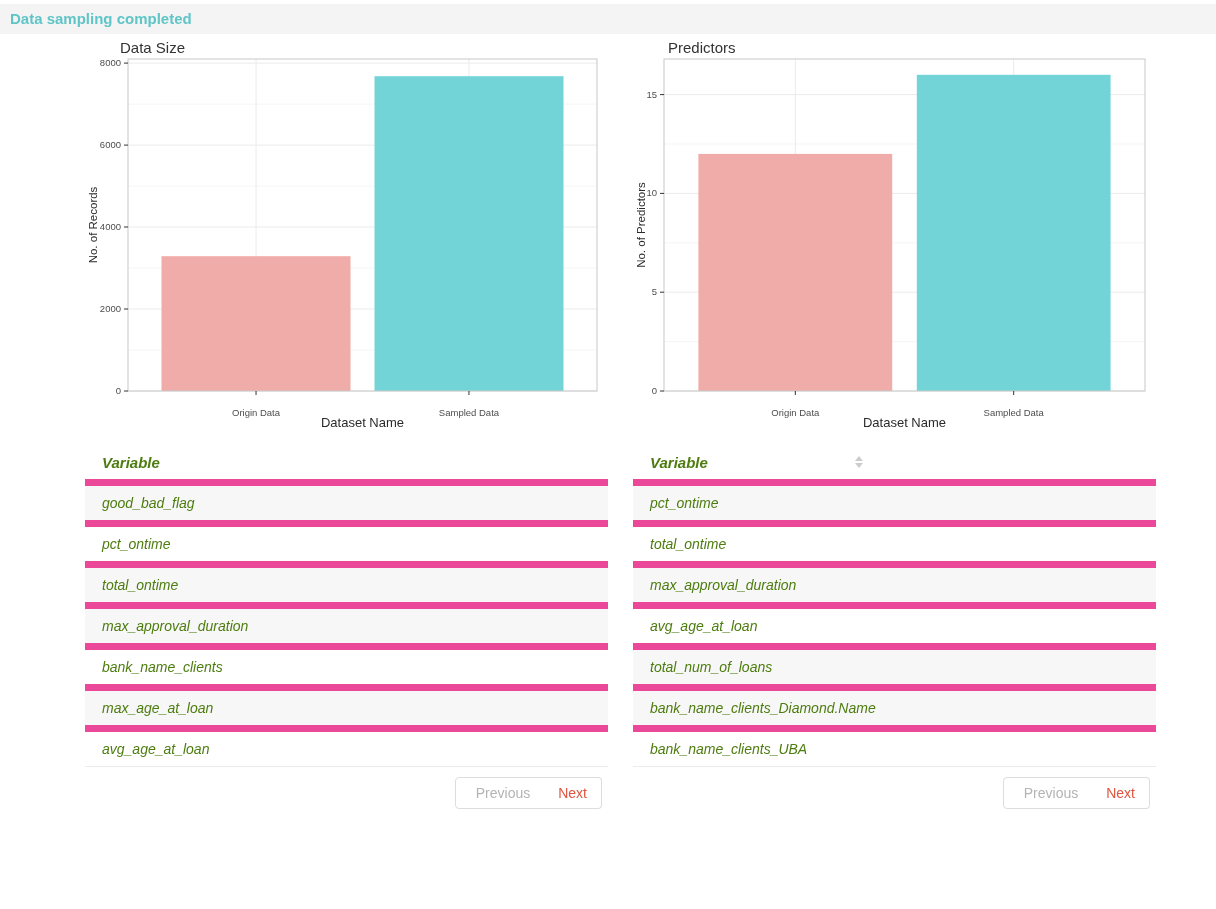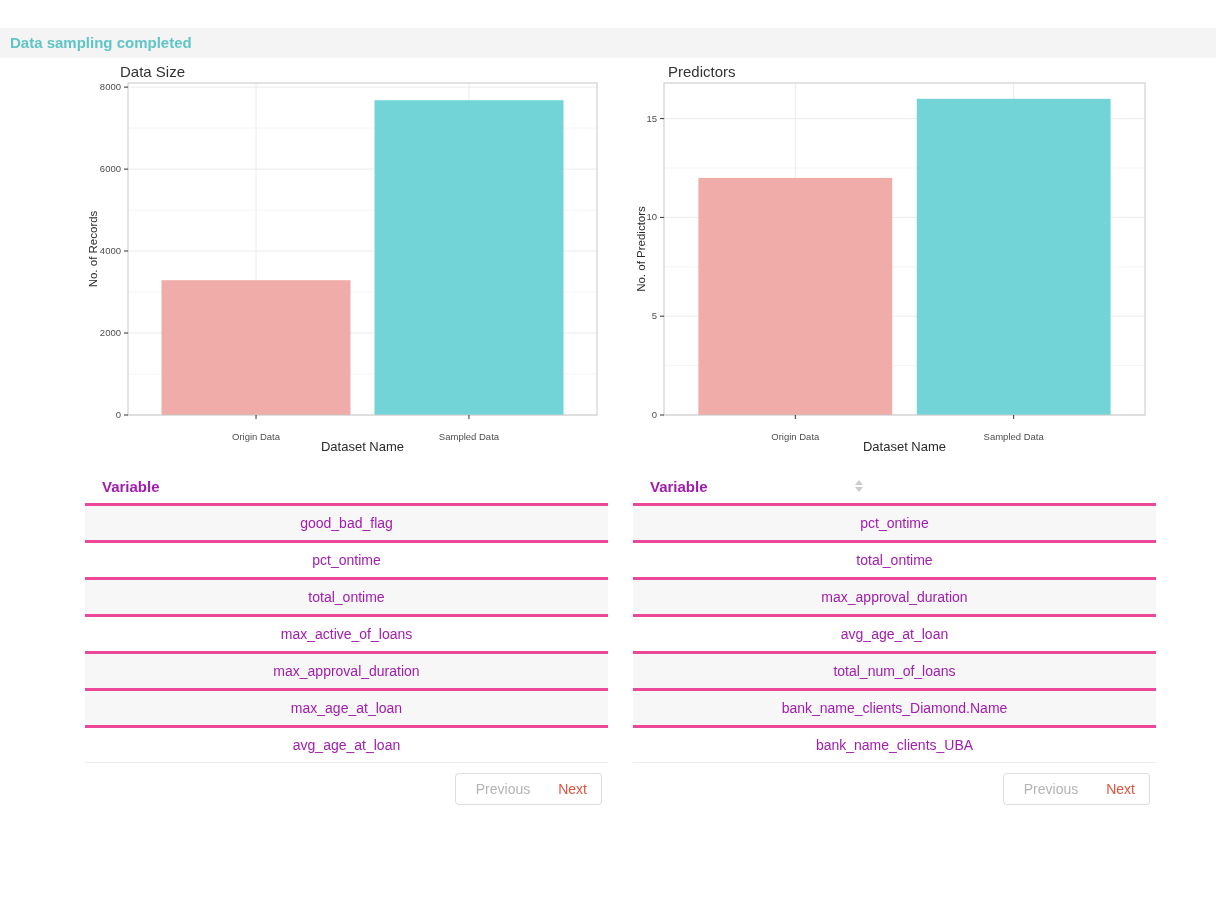--- a/index.html
+++ b/index.html
@@ -3,37 +3,37 @@
 <meta charset="utf-8">
 <style>
   * { box-sizing: border-box; }
   html,body { margin:0; padding:0; background:#ffffff; }
   body {
     width:1216px; height:909px; overflow:hidden;
     font-family:"Liberation Sans","DejaVu Sans",sans-serif;
     color:#333;
   }
   .msg-bar {
-    margin-top:28px; background:#f4f4f4; height:30px; line-height:30px;
+    margin-top:4px; background:#f4f4f4; height:30px; line-height:30px;
     padding-left:10px; font-weight:bold; font-size:15px;
   }
   .content {
     margin:4px 60px 0 85px;
     display:grid; grid-template-columns:1fr 1fr; column-gap:25px;
   }
   svg.chart { display:block; width:523px; height:400px; }
   table.vars {
     width:100%; border-collapse:collapse; margin-top:8px;
-    font-size:14px; color:#a21caf; table-layout:fixed;
+    font-size:14px; color:#4d7c0f; table-layout:fixed;font-style:italic;
   }
   table.vars th {
     text-align:left; font-weight:bold; font-size:15px;
     padding:8px 17px; border-bottom:2px solid #dcdcdc; position:relative;
   }
-  table.vars td { padding:9px 17px; border-top:3px solid #ec4899; overflow:hidden; white-space:nowrap;text-align:center; }
+  table.vars td { padding:9px 17px; border-top:7px solid #ec4899; overflow:hidden; white-space:nowrap; }
   table.vars tbody tr:last-child td { border-bottom:1px solid #ececec; }
   table.vars tr.odd td { background:#f7f7f7; }
   .sort-icon { position:absolute; left:222px; top:10px; display:flex; flex-direction:column; align-items:center; }
   .tri-up { width:0; height:0; border-left:4px solid transparent; border-right:4px solid transparent; border-bottom:5px solid #cccccc; margin-bottom:2px; }
   .tri-down { width:0; height:0; border-left:4px solid transparent; border-right:4px solid transparent; border-top:5px solid #cccccc; }
   .paginate { text-align:right; margin:10px 6px 0 0; }
   .page-btn {
     display:inline-block; border:1px solid #dddddd; background:#fff;
     padding:7px 14px; font-size:14px; text-decoration:none; cursor:pointer;
     vertical-align:top;
@@ -97,25 +97,25 @@
       <tbody>
           <tr class="odd">
             <td>good_bad_flag</td>
           </tr>
           <tr>
             <td>pct_ontime</td>
           </tr>
           <tr class="odd">
             <td>total_ontime</td>
           </tr>
-          <tr>
-            <td>max_active_of_loans</td>
-          </tr>
           <tr class="odd">
             <td>max_approval_duration</td>
+          </tr>
+          <tr>
+            <td>bank_name_clients</td>
           </tr>
           <tr class="odd">
             <td>max_age_at_loan</td>
           </tr>
           <tr>
             <td>avg_age_at_loan</td>
           </tr>
         </tbody>
     </table>
 

